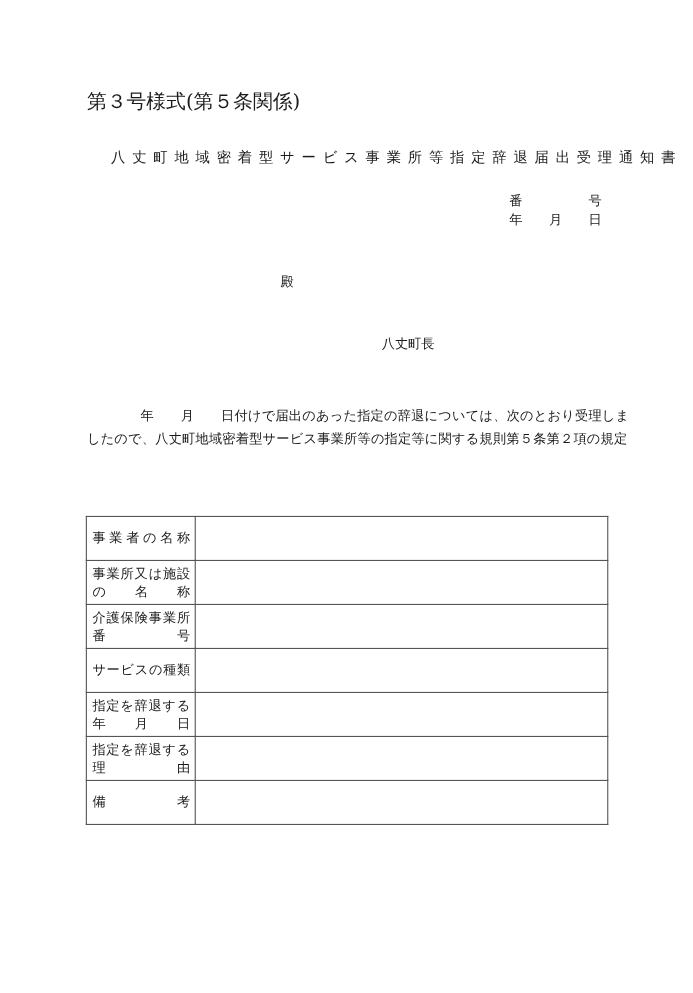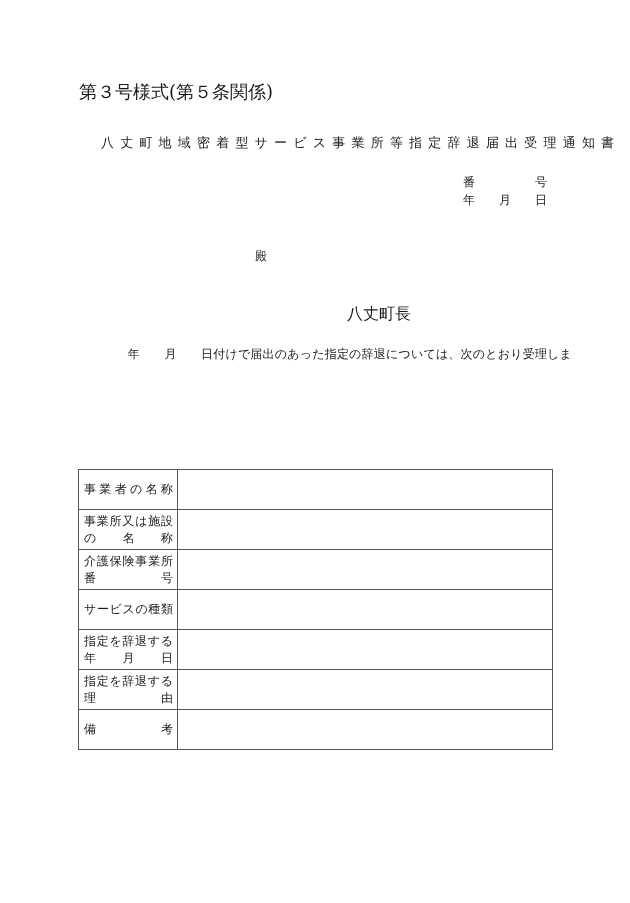--- a/index.html
+++ b/index.html
@@ -11,23 +11,23 @@
     color: #1a1a1a;
     overflow: hidden;
   }
   .abs { position: absolute; white-space: nowrap; }
   .form-no { left: 79px; top: 80px; font-size: 18px; }
   .title { left: 101px; top: 134px; font-size: 13px; letter-spacing: 6.2px; }
   .ref { left: 463px; width: 84px; font-size: 12px; display: flex; justify-content: space-between; }
   .ref-no { top: 174px; }
   .ref-date { top: 192px; }
   .addressee { left: 255px; top: 248px; font-size: 12px; }
-  .issuer { left: 347px; top: 304px; font-size: 16px; }
+  .issuer { left: 347px; top: 304px; font-size: 12px; }
   .body-text {
-    left: 79px; top: 344px; width: 470px;
+    left: 79px; top: 368px; width: 470px;
     font-size: 12px; line-height: 21px; white-space: normal;
     letter-spacing: 0.2px;
   }
   .body-text .line { display: block; white-space: nowrap; }
   table.form-table {
     position: absolute; left: 78px; top: 469px;
     width: 475px; border-collapse: collapse;
     font-size: 12px;
   }
   table.form-table td {
@@ -55,20 +55,21 @@
   <span>月</span>
   <span>日</span>
 </div>
 
 <div class="abs addressee">殿</div>
 
 <div class="abs issuer">八丈町長</div>
 
 <div class="abs body-text">
   <span class="line">　　　　年　　月　　日付けで届出のあった指定の辞退については、次のとおり受理しま</span>
+  <span class="line">したので、八丈町地域密着型サービス事業所等の指定等に関する規則第５条第２項の規定</span>
 </div>
 
 <table class="form-table">
   <tbody id="table-body">
       <tr>
         <td class="label-cell">
           <div class="lbl-line">
             <span>事</span>
             <span>業</span>
             <span>者</span>

